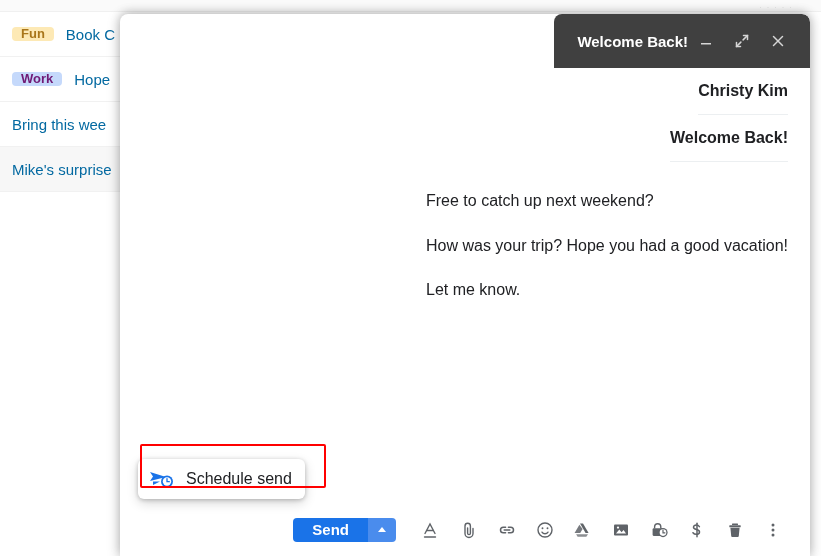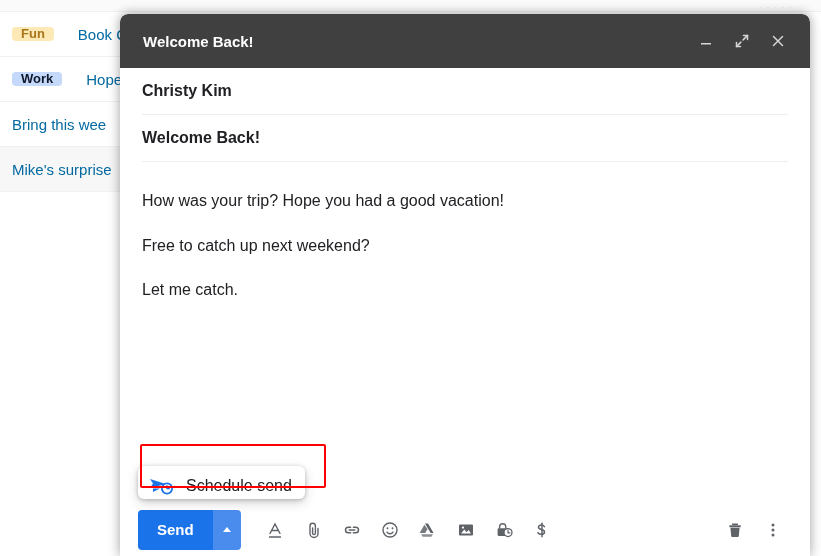--- a/index.html
+++ b/index.html
@@ -22,32 +22,32 @@
   }
   .maillist { position:absolute; left:0; top:12px; width:420px; }
   .mailrow {
     position:relative; height:45px; display:flex; align-items:center;
     padding-left:12px; border-bottom:1px solid #f1f1f1;
     background:#fff; white-space:nowrap; overflow:hidden;
   }
   .mailrow.shaded { background:#f7f7f7; }
   .chip {
     display:inline-block; font-size:13px; font-weight:700;
-    padding:0 9px; border-radius:4px; margin-right:24px; line-height:1.15;
+    padding:0 9px; border-radius:4px; margin-right:12px; line-height:1.15;
   }
   .chip.fun  { background:#fde9b5; color:#a9761a; }
-  .chip.work { background:#c5d9fb; color:#0f172a; }
+  .chip.work { background:#c5d9fb; color:#701a75; }
   .mailtext { font-size:15px; color:#0369a1; }
 
   
   .compose {
     position:absolute; left:120px; top:14px; width:690px; height:542px;
     background:#fff; border-radius:8px 8px 0 0;
     box-shadow:0 -2px 10px rgba(0,0,0,.18), 0 2px 14px rgba(0,0,0,.22);
-    display:flex; flex-direction:column; overflow:hidden;
+    display:flex; flex-direction:column; overflow:hidden;align-items:flex-end;
   }
   .titlebar {
     height:54px; background:#404040; border-radius:8px 8px 0 0;
     display:flex; align-items:center; padding:0 14px 0 23px; flex:0 0 auto;
   }
   .titlebar .ttl {
     color:#fff; font-size:15px; font-weight:700; flex:1 1 auto;
     white-space:nowrap; overflow:hidden;
   }
   .wbtn {
@@ -65,38 +65,38 @@
   .bodyarea {
     flex:1 1 auto; padding:28px 22px 0 22px; overflow:hidden;
   }
   .bodyarea p { font-size:16px; color:#202124; line-height:1.35; margin-bottom:23px; }
 
   
   .sched-pop {
     position:absolute; left:18px; bottom:57px; z-index:30;
     background:#fff; border-radius:6px;
     box-shadow:0 1px 4px rgba(0,0,0,.22), 0 4px 12px rgba(0,0,0,.16);
-    padding:9px 13px 2px 11px;
+    padding:9px 13px 9px 11px;
   }
   .sched-inner { display:flex; align-items:center; }
   .sched-ico { width:26px; height:22px; margin-right:11px; flex:0 0 auto; }
   .sched-label { font-size:16px; color:#202124; white-space:nowrap; }
   .redbox {
     position:absolute; left:140px; top:444px; width:186px; height:44px;
     border:2px solid #ff0000; border-radius:2px; z-index:40; pointer-events:none;
   }
 
   
   .toolbar {
     height:54px; flex:0 0 auto; background:#fff;
     display:flex; align-items:center; padding:0 18px 0 18px;
     position:relative; border-top:1px solid #fff;
   }
   .sendbtn {
-    display:flex; align-items:stretch; height:40px; border-radius:4px;
+    display:flex; align-items:stretch; height:24px; border-radius:4px;
     overflow:hidden; margin-right:16px; cursor:pointer; flex:0 0 auto;
   }
   .sendbtn .main {
     background:#1a73e8; color:#fff; font-size:15px; font-weight:700;
     display:flex; align-items:center; padding:0 19px;
   }
   .sendbtn .arrow {
     background:#4a8ced; width:28px; display:flex; align-items:center; justify-content:center;
   }
   .tbtn {
@@ -159,23 +159,23 @@
 
     <div class="fieldrow">
       <span class="val">Christy Kim</span>
     </div>
 
     <div class="fieldrow">
       <span class="val">Welcome Back!</span>
     </div>
 
     <div class="bodyarea">
+      <p>Free to catch up next weekend?</p>
       <p>How was your trip? Hope you had a good vacation!</p>
-      <p>Free to catch up next weekend?</p>
-      <p>Let me catch.</p>
+      <p>Let me know.</p>
     </div>
 
     <div class="sched-pop">
       <div class="sched-inner">
         <span class="sched-ico">
           <svg width="26" height="22" viewBox="0 0 26 22">
             <path d="M1 4 L17 9 L1 13 L4 8.6 Z" fill="#1a73e8"></path>
             <path d="M4 13.6 L11 13.6 L4 17 Z" fill="#1a73e8"></path>
             <circle cx="18" cy="13.5" r="6" fill="#1a73e8"></circle>
             <circle cx="18" cy="13.5" r="4.2" fill="#fff"></circle>

